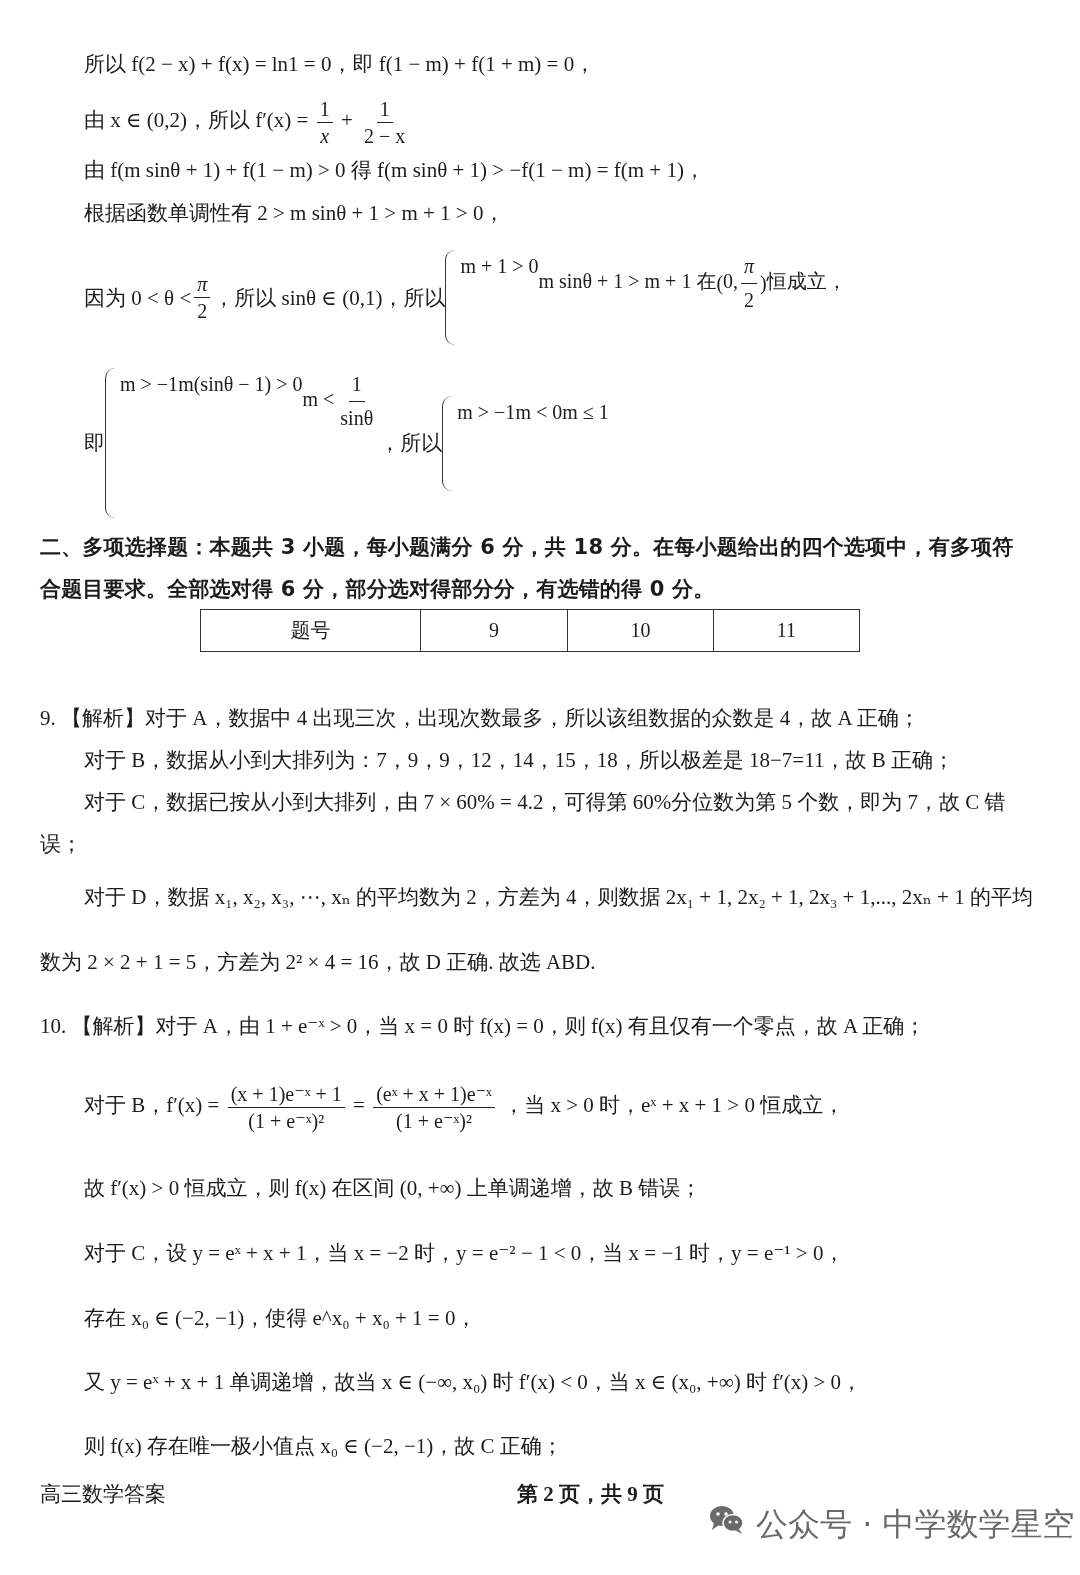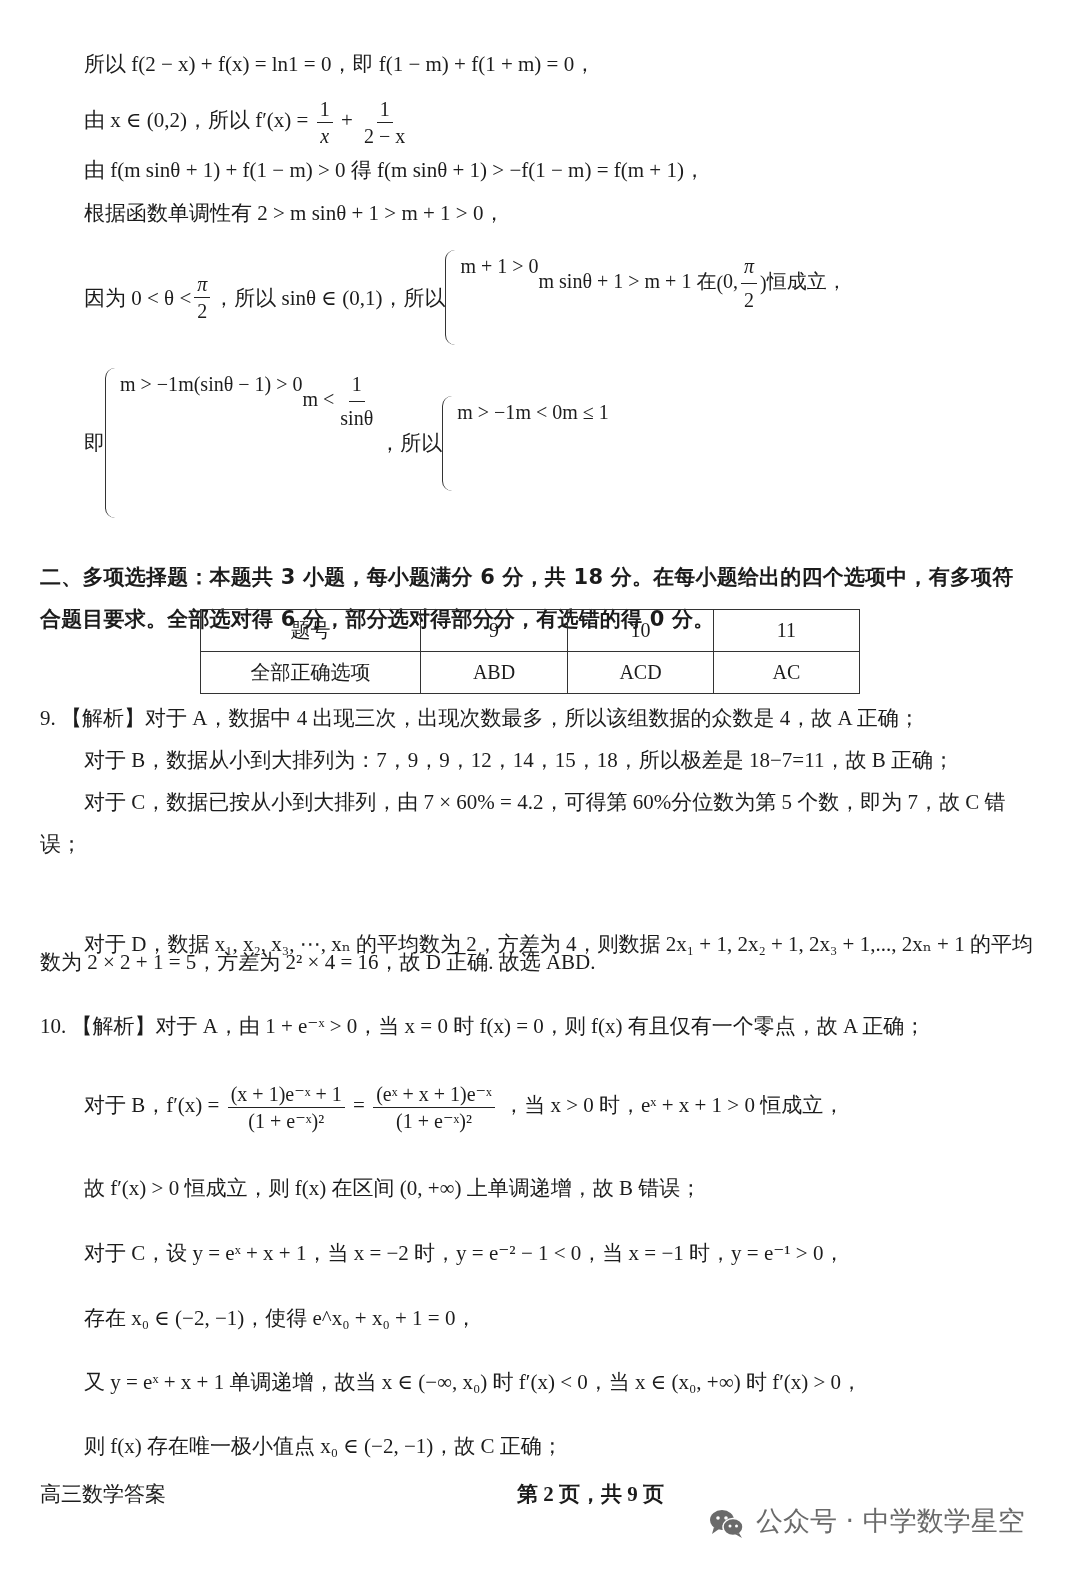--- a/index.html
+++ b/index.html
@@ -26,34 +26,34 @@
   .brace {
     width: 10px; border-left: 1.5px solid #333;
     border-radius: 10px 0 0 10px; margin-right: 4px;
   }
   .sys-rows { display: flex; flex-direction: row; justify-content: space-between; }
   .sys-rows span { line-height: 33px; font-size: 20px; }
   .bigparen { font-size: 40px; vertical-align: middle; font-weight: 300; }
   .heading {
     position: absolute; left: 40px; font-weight: bold; font-size: 21px;
     line-height: 28px; white-space: nowrap;
-    font-family: "DejaVu Sans", "Liberation Sans", sans-serif; letter-spacing: 0.2px; margin-top: 30px;
+    font-family: "DejaVu Sans", "Liberation Sans", sans-serif; letter-spacing: 0.2px;
   }
   table.ans {
     position: absolute; left: 200px; top: 609px; border-collapse: collapse;
     font-size: 20px;
   }
   table.ans td {
     border: 1.5px solid #333; text-align: center; height: 41px; padding: 0;
   }
   .footer-left { position: absolute; left: 40px; top: 1480px; font-size: 21px; font-family: Liberation Serif, serif; }
   .footer-mid { position: absolute; left: 517px; top: 1480px; font-size: 21px; font-weight: bold; }
   .watermark {
-    position: absolute; left: 708px; top: 1503px; display: flex; align-items: flex-end;
-    color: #6a6a6a; font-family: "DejaVu Sans", "Liberation Sans", sans-serif; font-size: 27px;
+    position: absolute; left: 708px; top: 1503px; display: flex; align-items: flex-start;
+    color: #6a6a6a; font-family: "DejaVu Sans", "Liberation Sans", sans-serif; font-size: 32px;
   }
   .watermark svg { margin-right: 10px; }
 </style>
 </head>
 <body>
 
 <div class="line" style="top:50px">所以 f(2 − x) + f(x) = ln1 = 0，即 f(1 − m) + f(1 + m) = 0，</div>
 
 <div class="line" style="top:92px; line-height:56px;">
   <span>由 x ∈ (0,2)，所以 f′(x) =</span>
@@ -118,34 +118,28 @@
 <div class="heading" style="top:575px">合题目要求。全部选对得 6 分，部分选对得部分分，有选错的得 0 分。</div>
 
 <table class="ans">
   <tbody>
       <tr>
     <td style="width:219px">题号</td>
     <td style="width:146px">9</td>
     <td style="width:145px">10</td>
     <td style="width:145px">11</td>
   </tr>
-  <tr>
-    <td>全部正确选项</td>
-    <td>ABD</td>
-    <td>ACD</td>
-    <td>AC</td>
-  </tr>
 </tbody>
   </table>
 
 <div class="line flush" style="top:704px">9. 【解析】对于 A，数据中 4 出现三次，出现次数最多，所以该组数据的众数是 4，故 A 正确；</div>
 <div class="line" style="top:746px">对于 B，数据从小到大排列为：7，9，9，12，14，15，18，所以极差是 18−7=11，故 B 正确；</div>
 <div class="line" style="top:788px">对于 C，数据已按从小到大排列，由 7 × 60% = 4.2，可得第 60%分位数为第 5 个数，即为 7，故 C 错</div>
 <div class="line flush" style="top:830px">误；</div>
-<div class="line" style="top:930px">对于 D，数据 x₁, x₂, x₃, ⋯, xₙ 的平均数为 2，方差为 4，则数据 2x₁ + 1, 2x₂ + 1, 2x₃ + 1,..., 2xₙ + 1 的平均</div>
+<div class="line" style="top:883px">对于 D，数据 x₁, x₂, x₃, ⋯, xₙ 的平均数为 2，方差为 4，则数据 2x₁ + 1, 2x₂ + 1, 2x₃ + 1,..., 2xₙ + 1 的平均</div>
 <div class="line flush" style="top:948px">数为 2 × 2 + 1 = 5，方差为 2² × 4 = 16，故 D 正确. 故选 ABD.</div>
 
 <div class="line flush" style="top:1012px">10. 【解析】对于 A，由 1 + e⁻ˣ &gt; 0，当 x = 0 时 f(x) = 0，则 f(x) 有且仅有一个零点，故 A 正确；</div>
 
 <div class="line" style="top:1076px; line-height:58px;">
   <span>对于 B，f′(x) =</span>
   <span class="frac">
       <span class="num">(x + 1)e⁻ˣ + 1</span>
       <span class="den">(1 + e⁻ˣ)²</span>
     </span>

